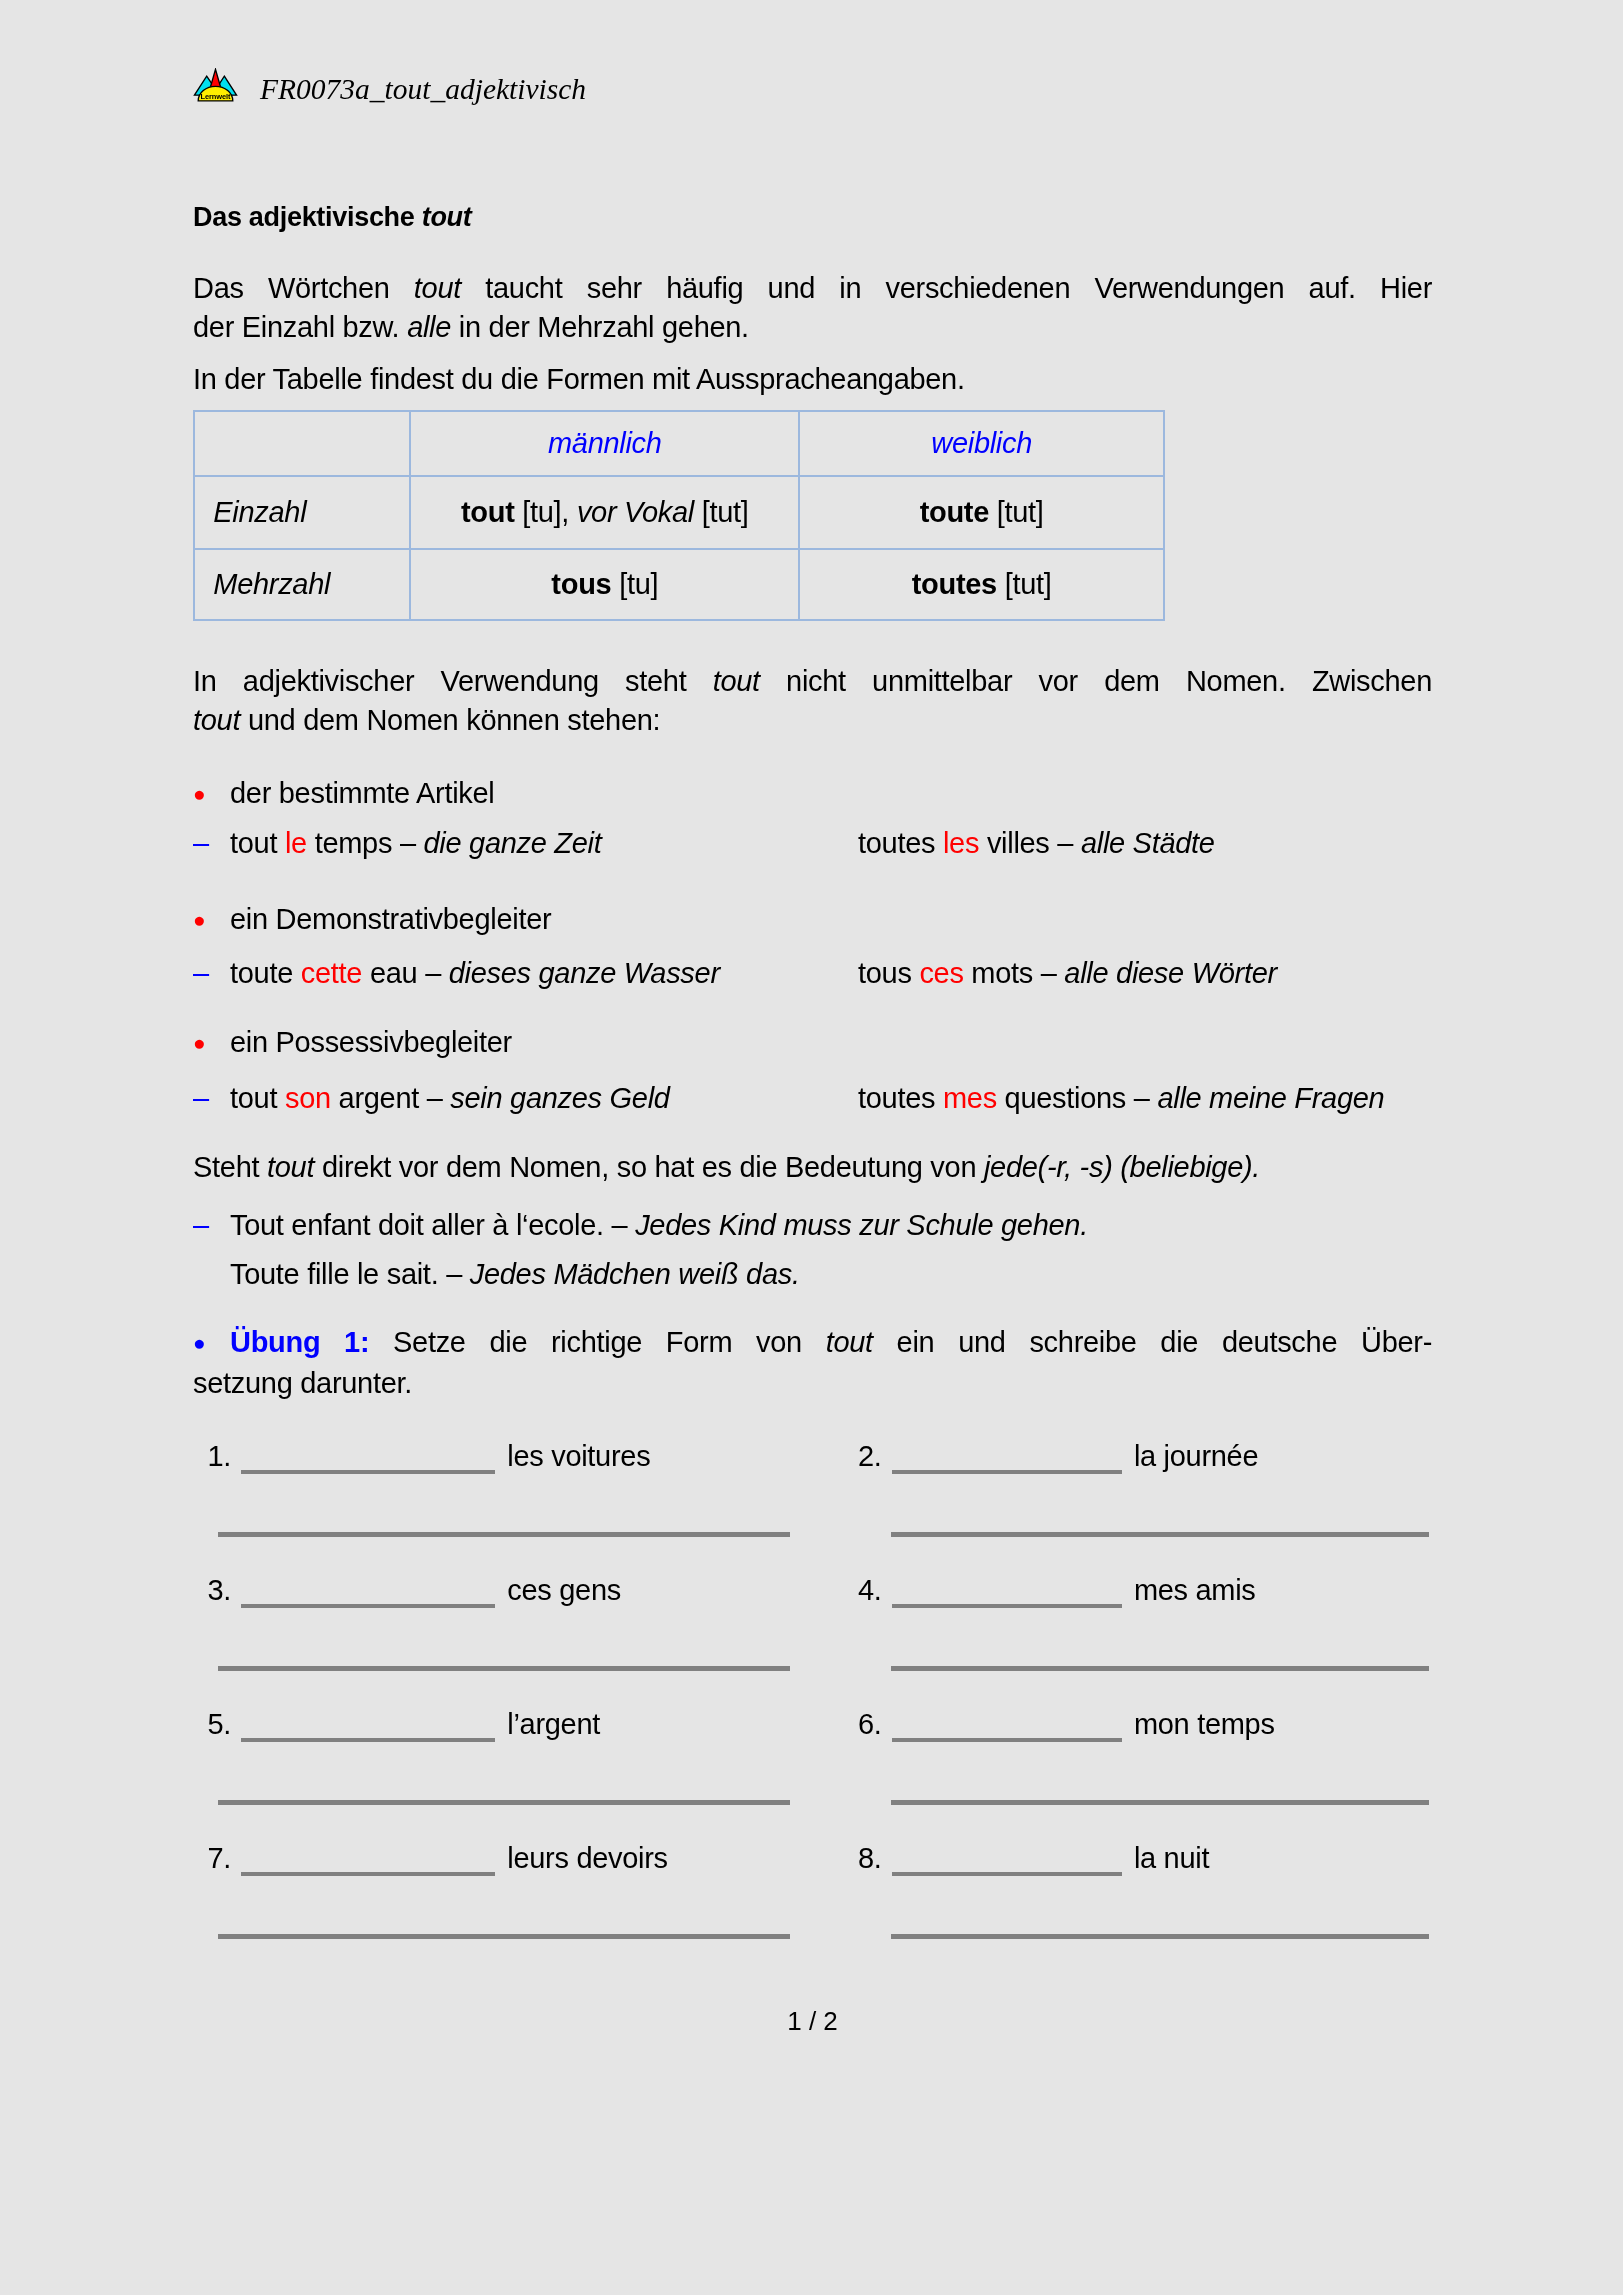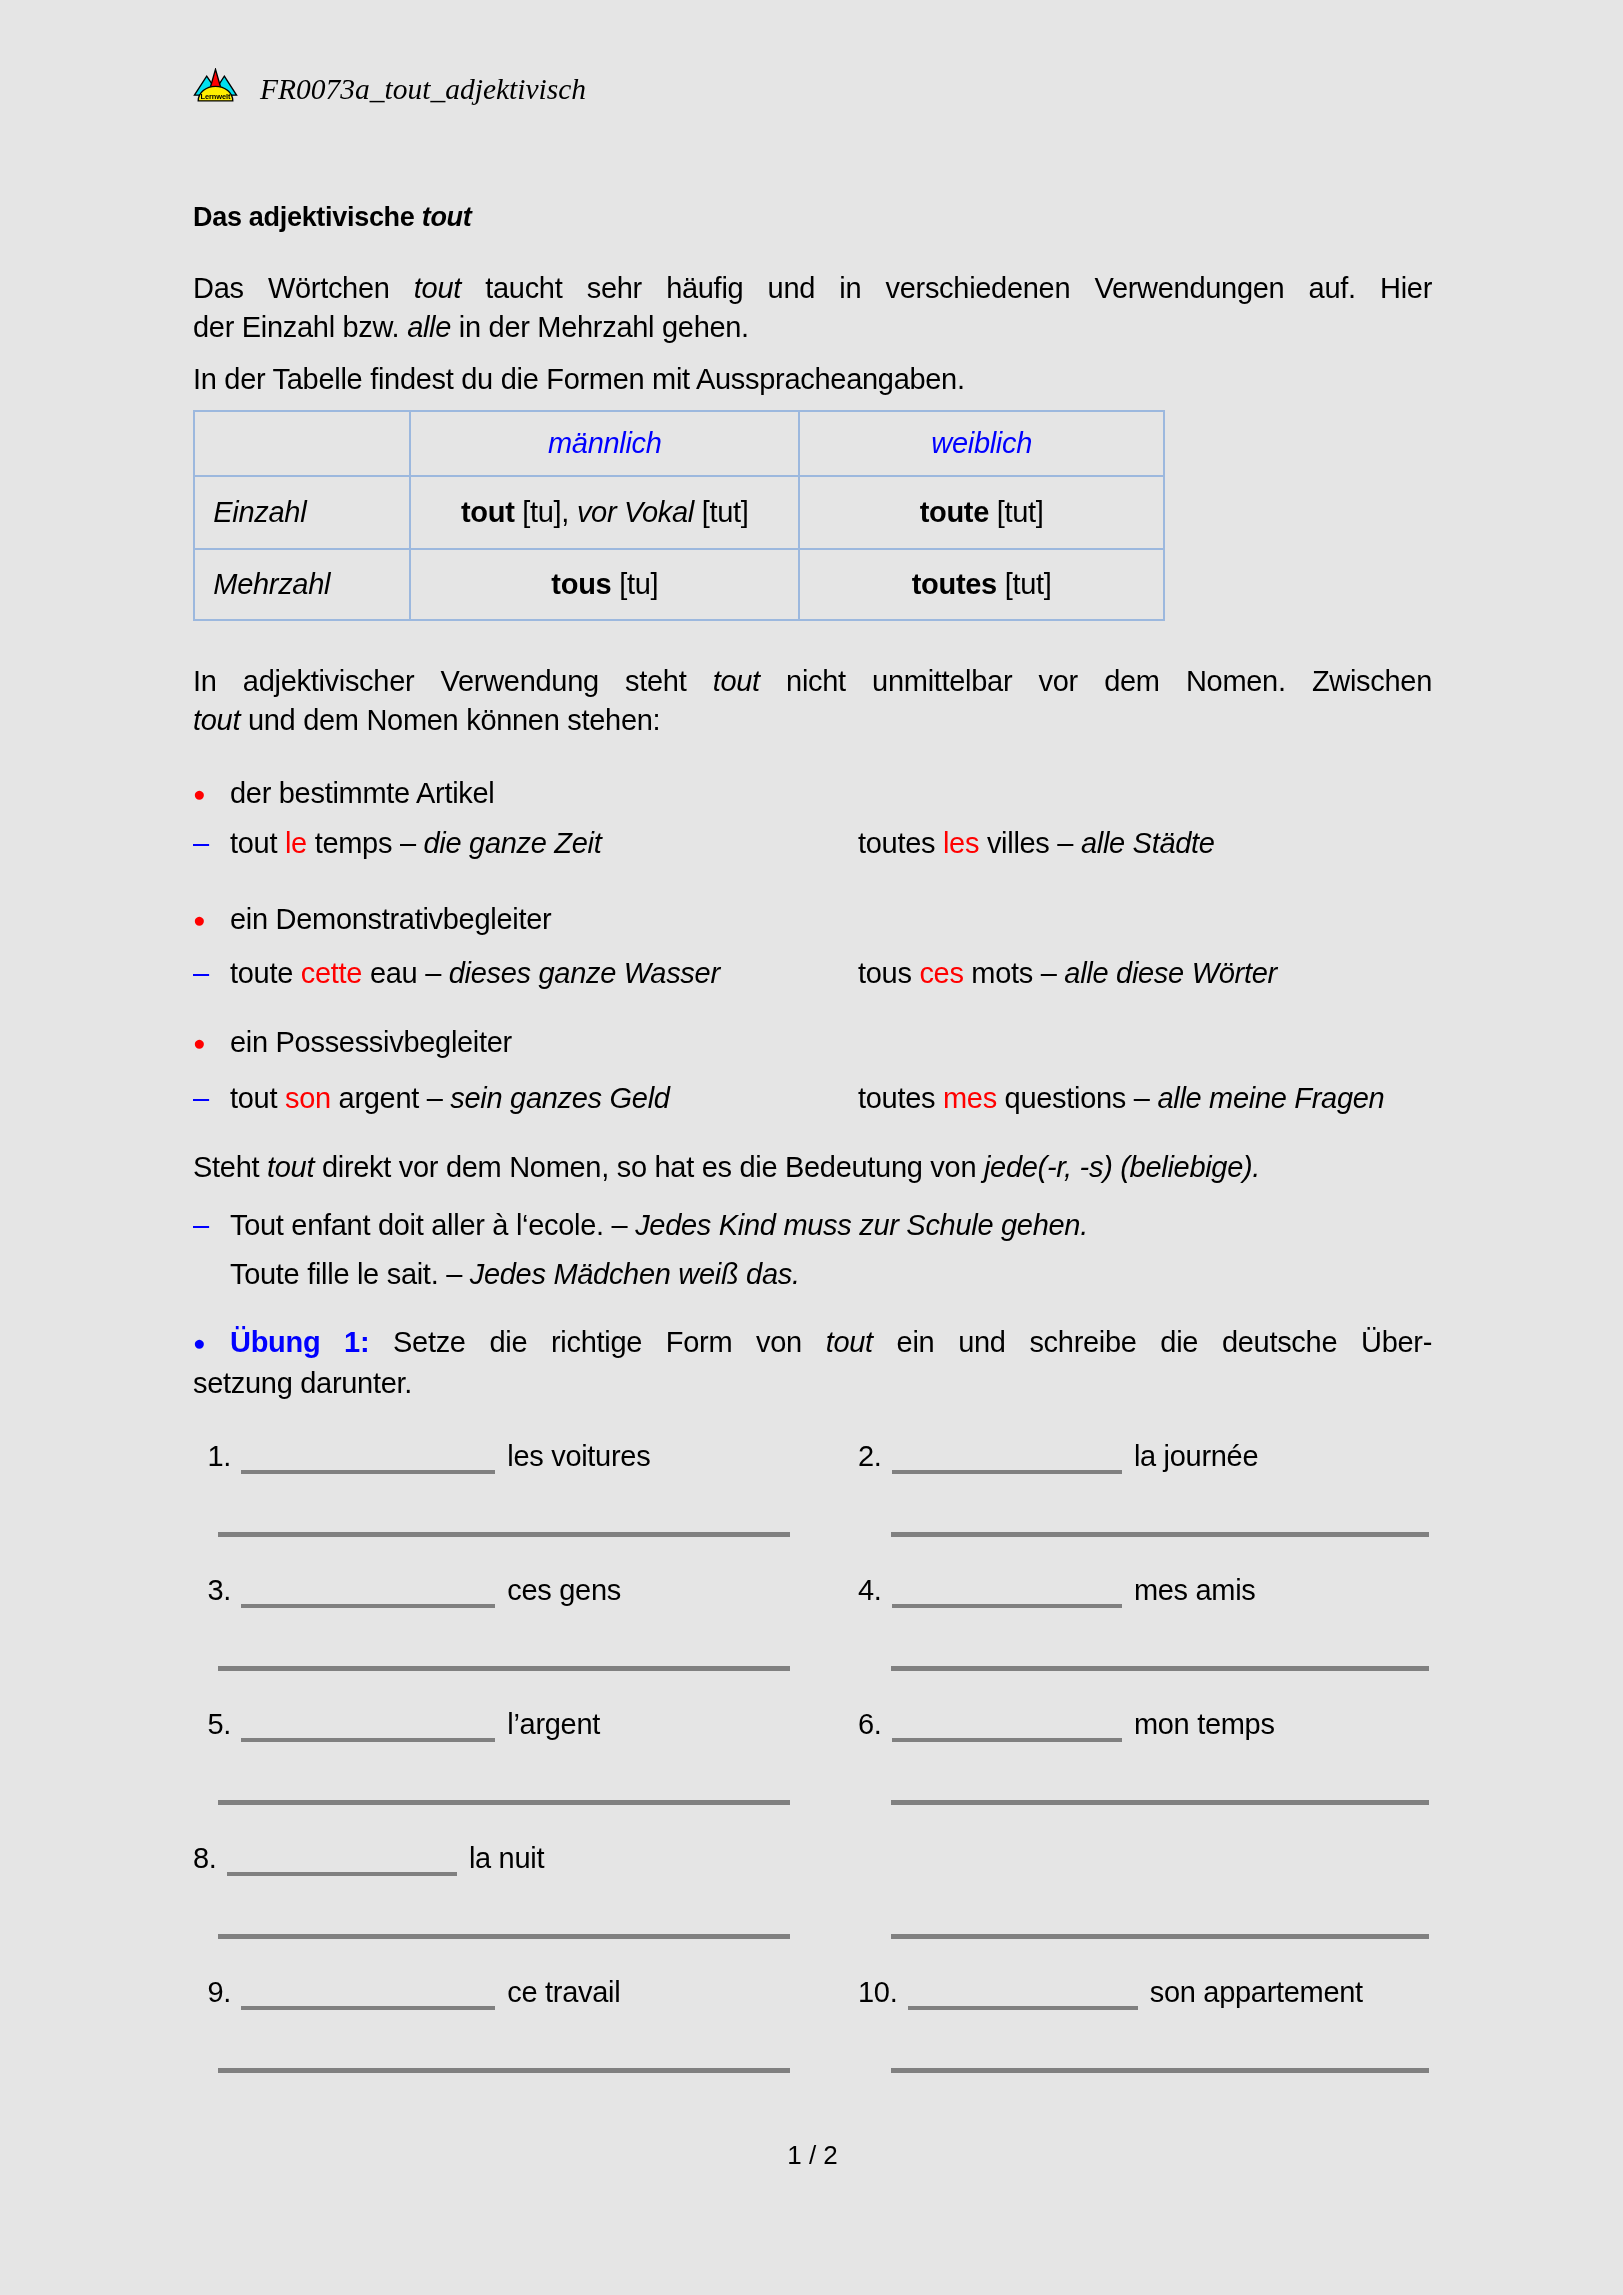--- a/index.html
+++ b/index.html
@@ -216,35 +216,26 @@
       <div class="ex-item right"><span class="num">6.</span><span class="blank"></span><span>mon temps</span></div>
     </div>
     <div class="answer-row">
       <div class="ans ans-l"></div>
       <div class="ans ans-r"></div>
     </div>
   </div>
 
   <div class="ex-row">
     <div class="ex-pair">
+      <div class="ex-item left"><span class="num">7.</span><span class="blank"></span><span>leurs devoirs</span></div>
       <div class="ex-item right"><span class="num">8.</span><span class="blank"></span><span>la nuit</span></div>
     </div>
     <div class="answer-row">
       <div class="ans ans-l"></div>
       <div class="ans ans-r"></div>
     </div>
   </div>
 
-  <div class="ex-row">
-    <div class="ex-pair">
-      <div class="ex-item left"><span class="num">9.</span><span class="blank"></span><span>ce travail</span></div>
-      <div class="ex-item right"><span class="num">10.</span><span class="blank"></span><span>son appartement</span></div>
-    </div>
-    <div class="answer-row">
-      <div class="ans ans-l"></div>
-      <div class="ans ans-r"></div>
-    </div>
-  </div>
 
   <div class="footer">1 / 2</div>
 
 </div>
 
 
 </body></html>

